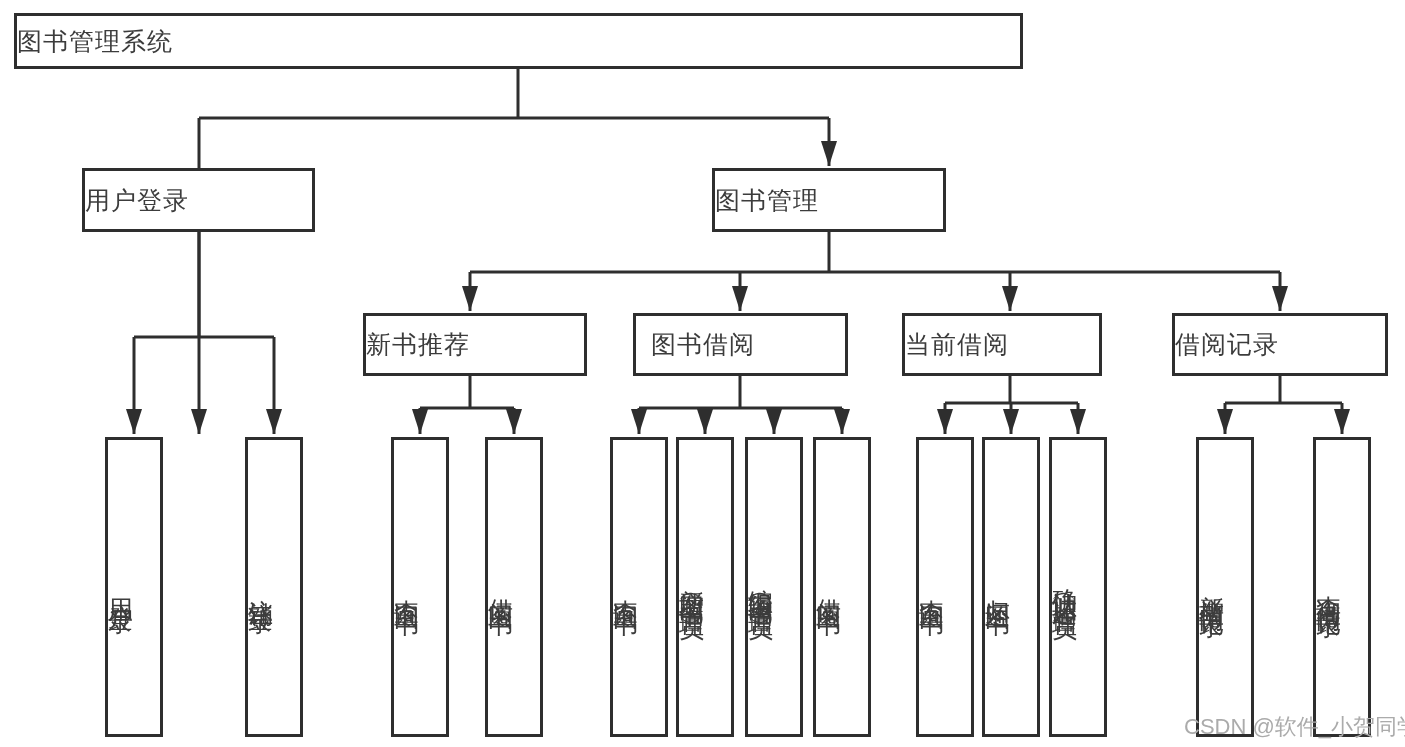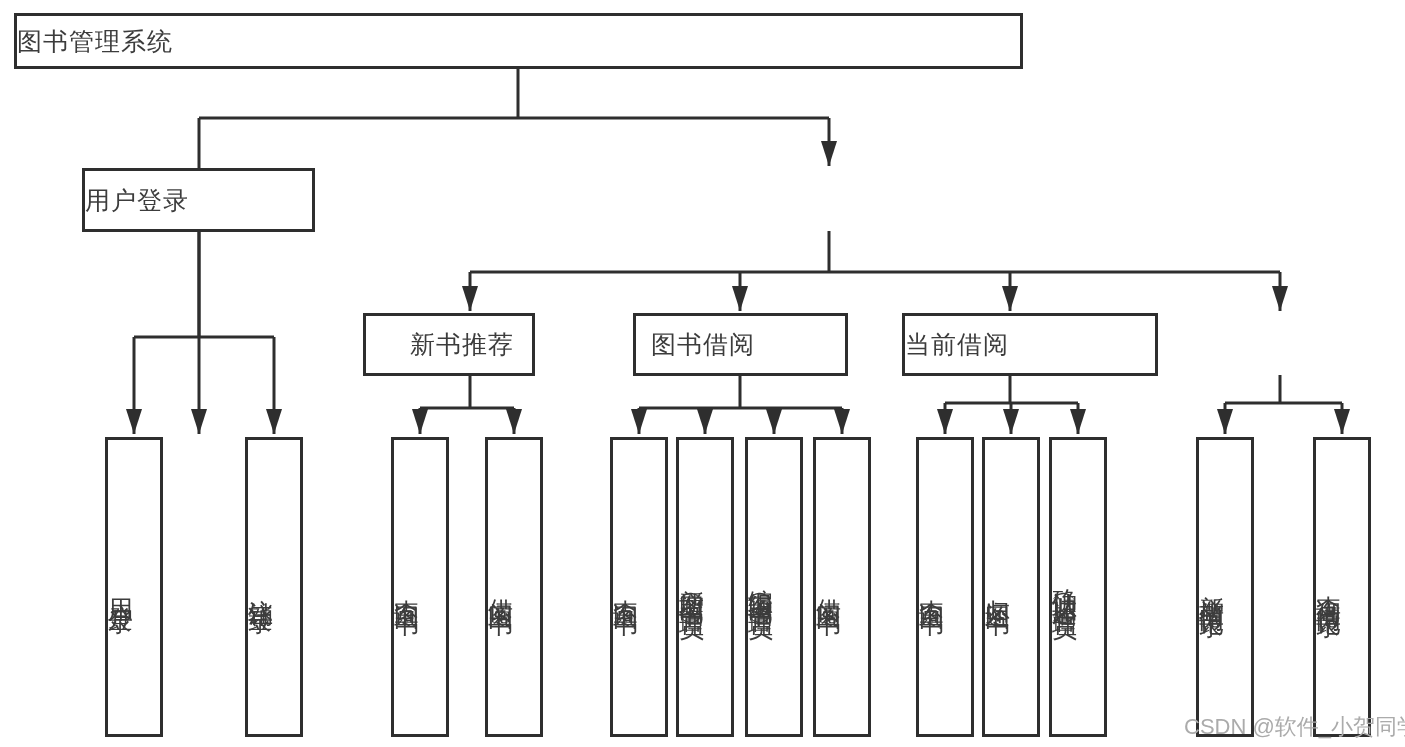--- a/index.html
+++ b/index.html
@@ -109,29 +109,35 @@
     </g>
   </svg>
 
   <div class="node h-node" style="left:14px; top:13px; width:1009px; height:56px;">
     <span>图书管理系统</span>
   </div>
 
   <div class="node h-node" style="left:82px; top:168px; width:233px; height:64px;">
     <span>用户登录</span>
   </div>
+  <div class="node h-node" style="left:712px; top:168px; width:234px; height:64px;">
+    <span>图书管理</span>
+  </div>
 
-  <div class="node h-node" style="left:363px; top:313px; width:172px; height:63px;padding-left:44px;">
+  <div class="node h-node" style="left:363px; top:313px; width:224px; height:63px;">
     <span>新书推荐</span>
   </div>
   <div class="node h-node" style="left:633px; top:313px; width:215px; height:63px;padding-left:15px;">
     <span>图书借阅</span>
   </div>
-  <div class="node h-node" style="left:902px; top:313px; width:256px; height:63px;">
+  <div class="node h-node" style="left:902px; top:313px; width:200px; height:63px;">
     <span>当前借阅</span>
+  </div>
+  <div class="node h-node" style="left:1172px; top:313px; width:216px; height:63px;">
+    <span>借阅记录</span>
   </div>
 
   <div class="node leaf" style="left:105px; top:437px; width:58px; height:300px;">
     <span class="v-label">用户登录</span>
   </div>
   <div class="node leaf" style="left:245px; top:437px; width:58px; height:300px;">
     <span class="v-label">注销登录</span>
   </div>
 
   <div class="node leaf" style="left:391px; top:437px; width:58px; height:300px;">

